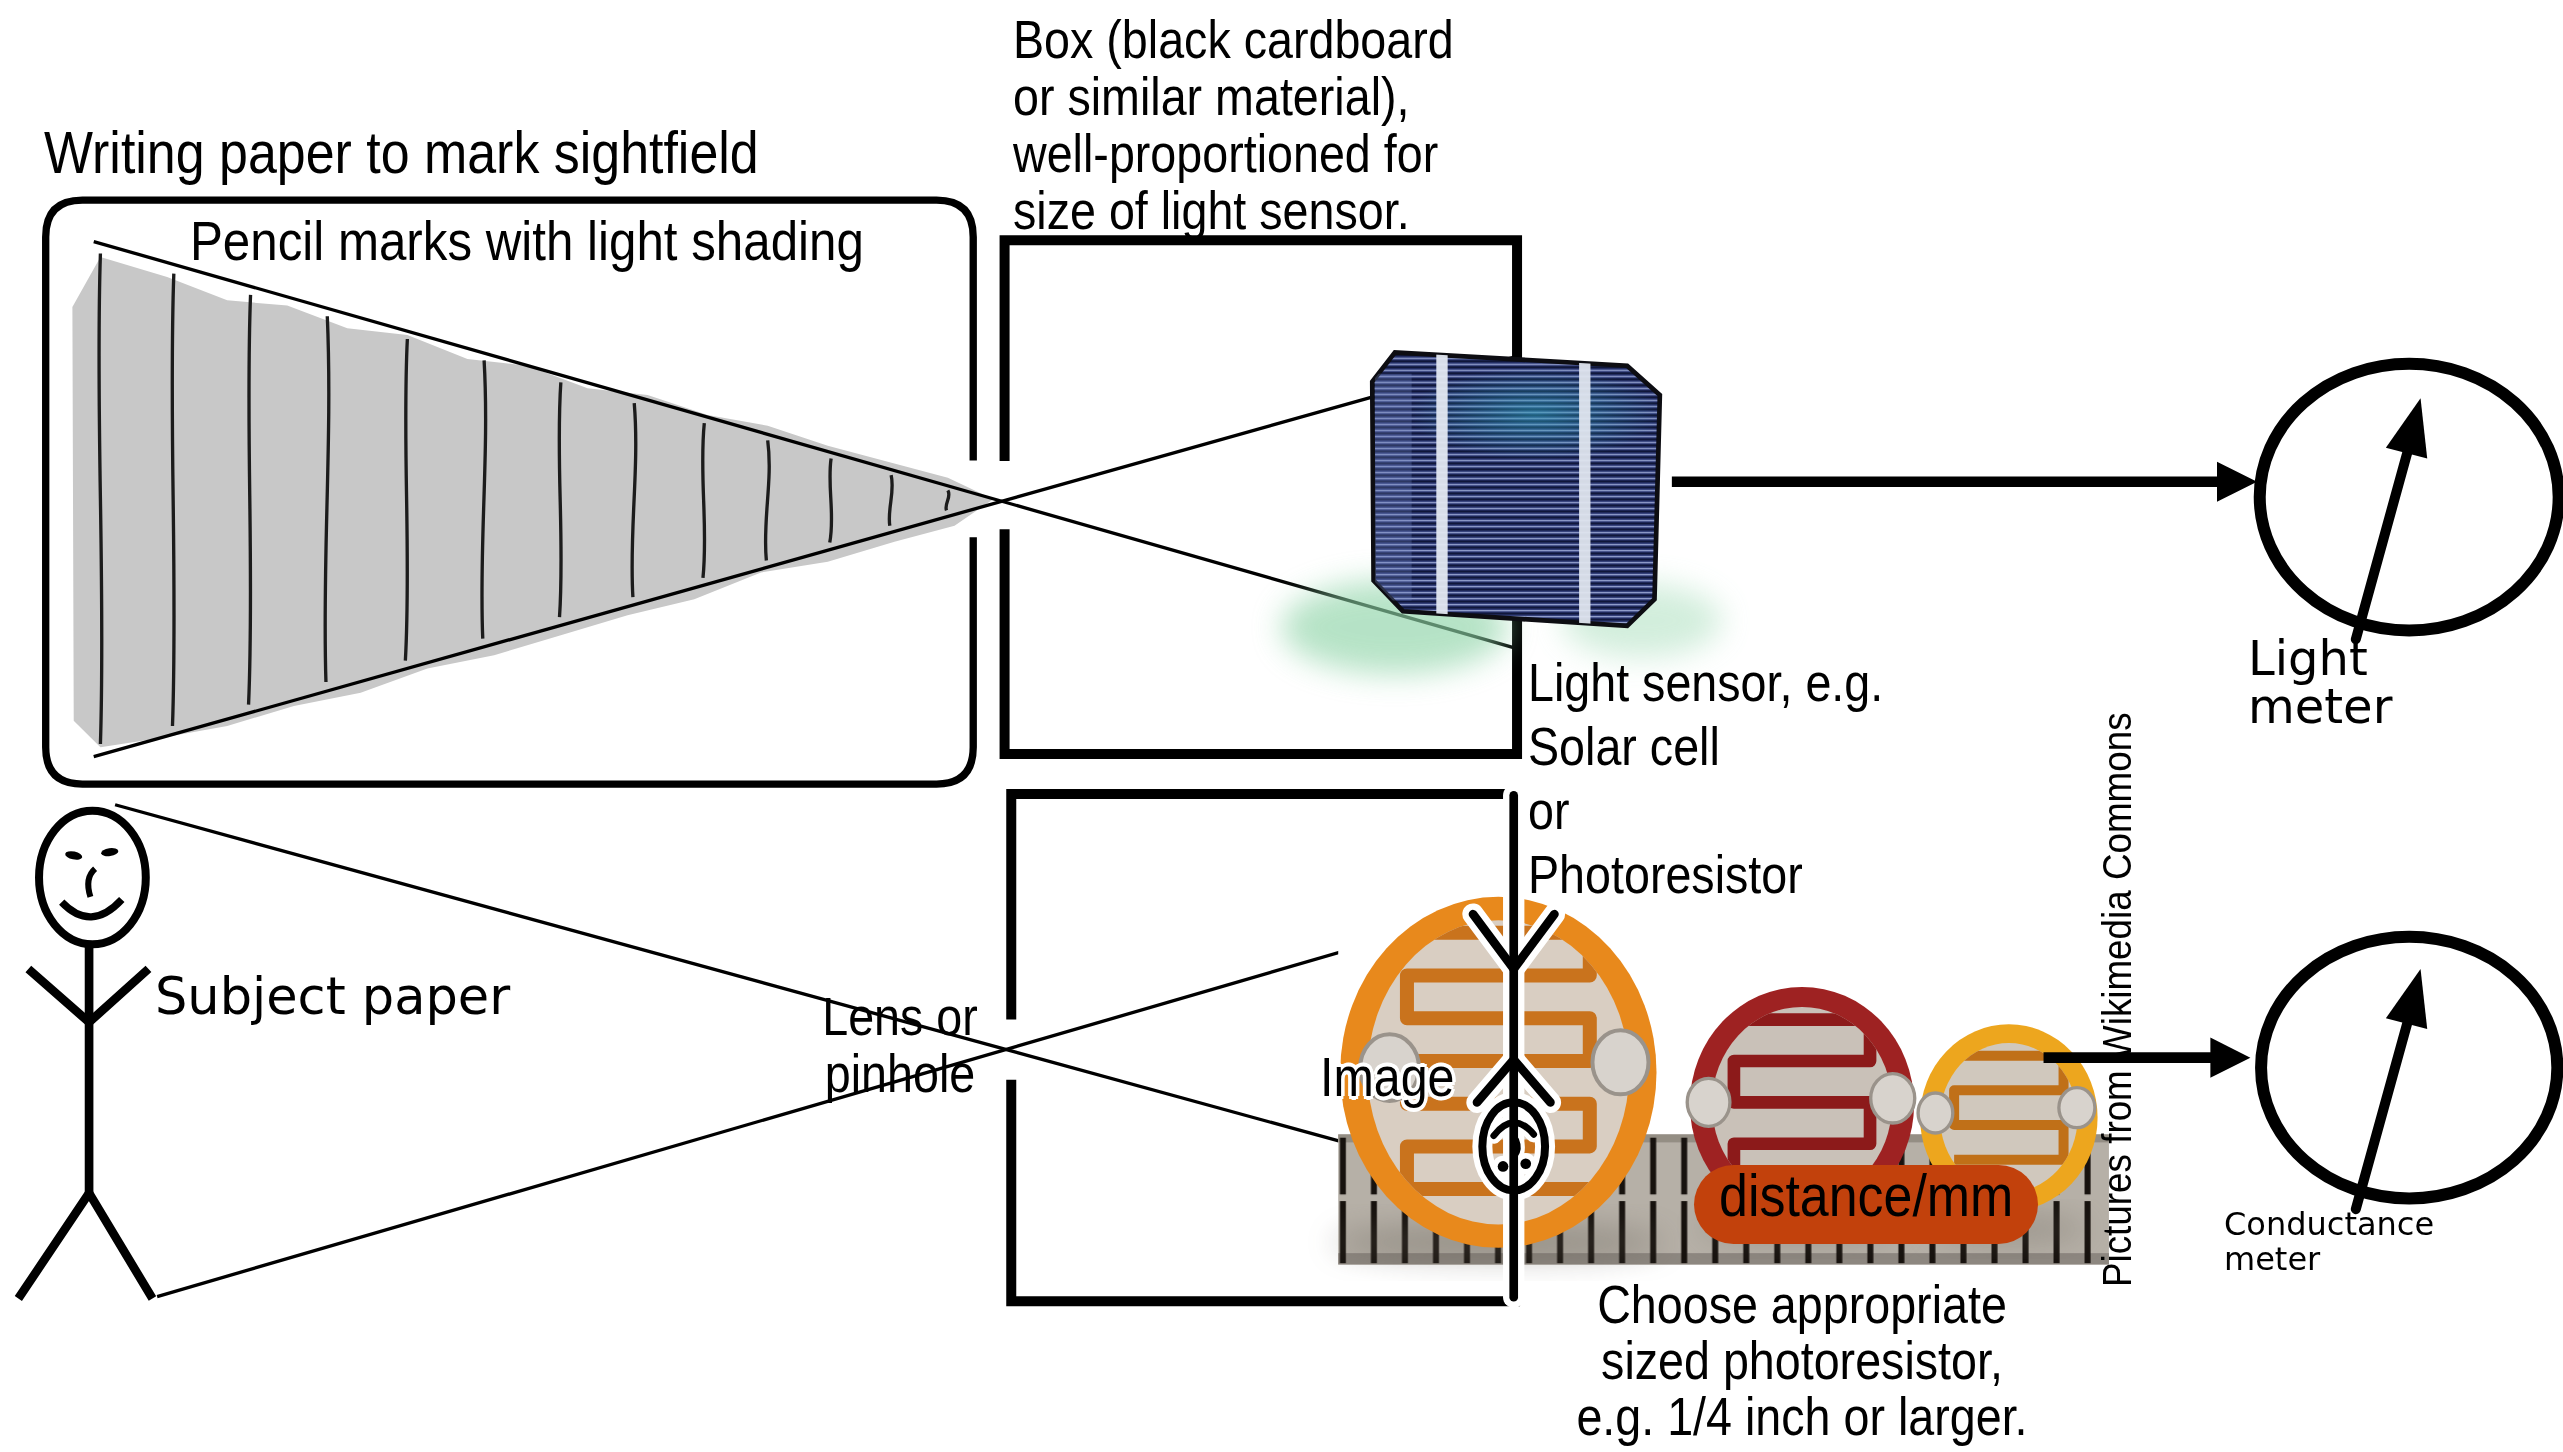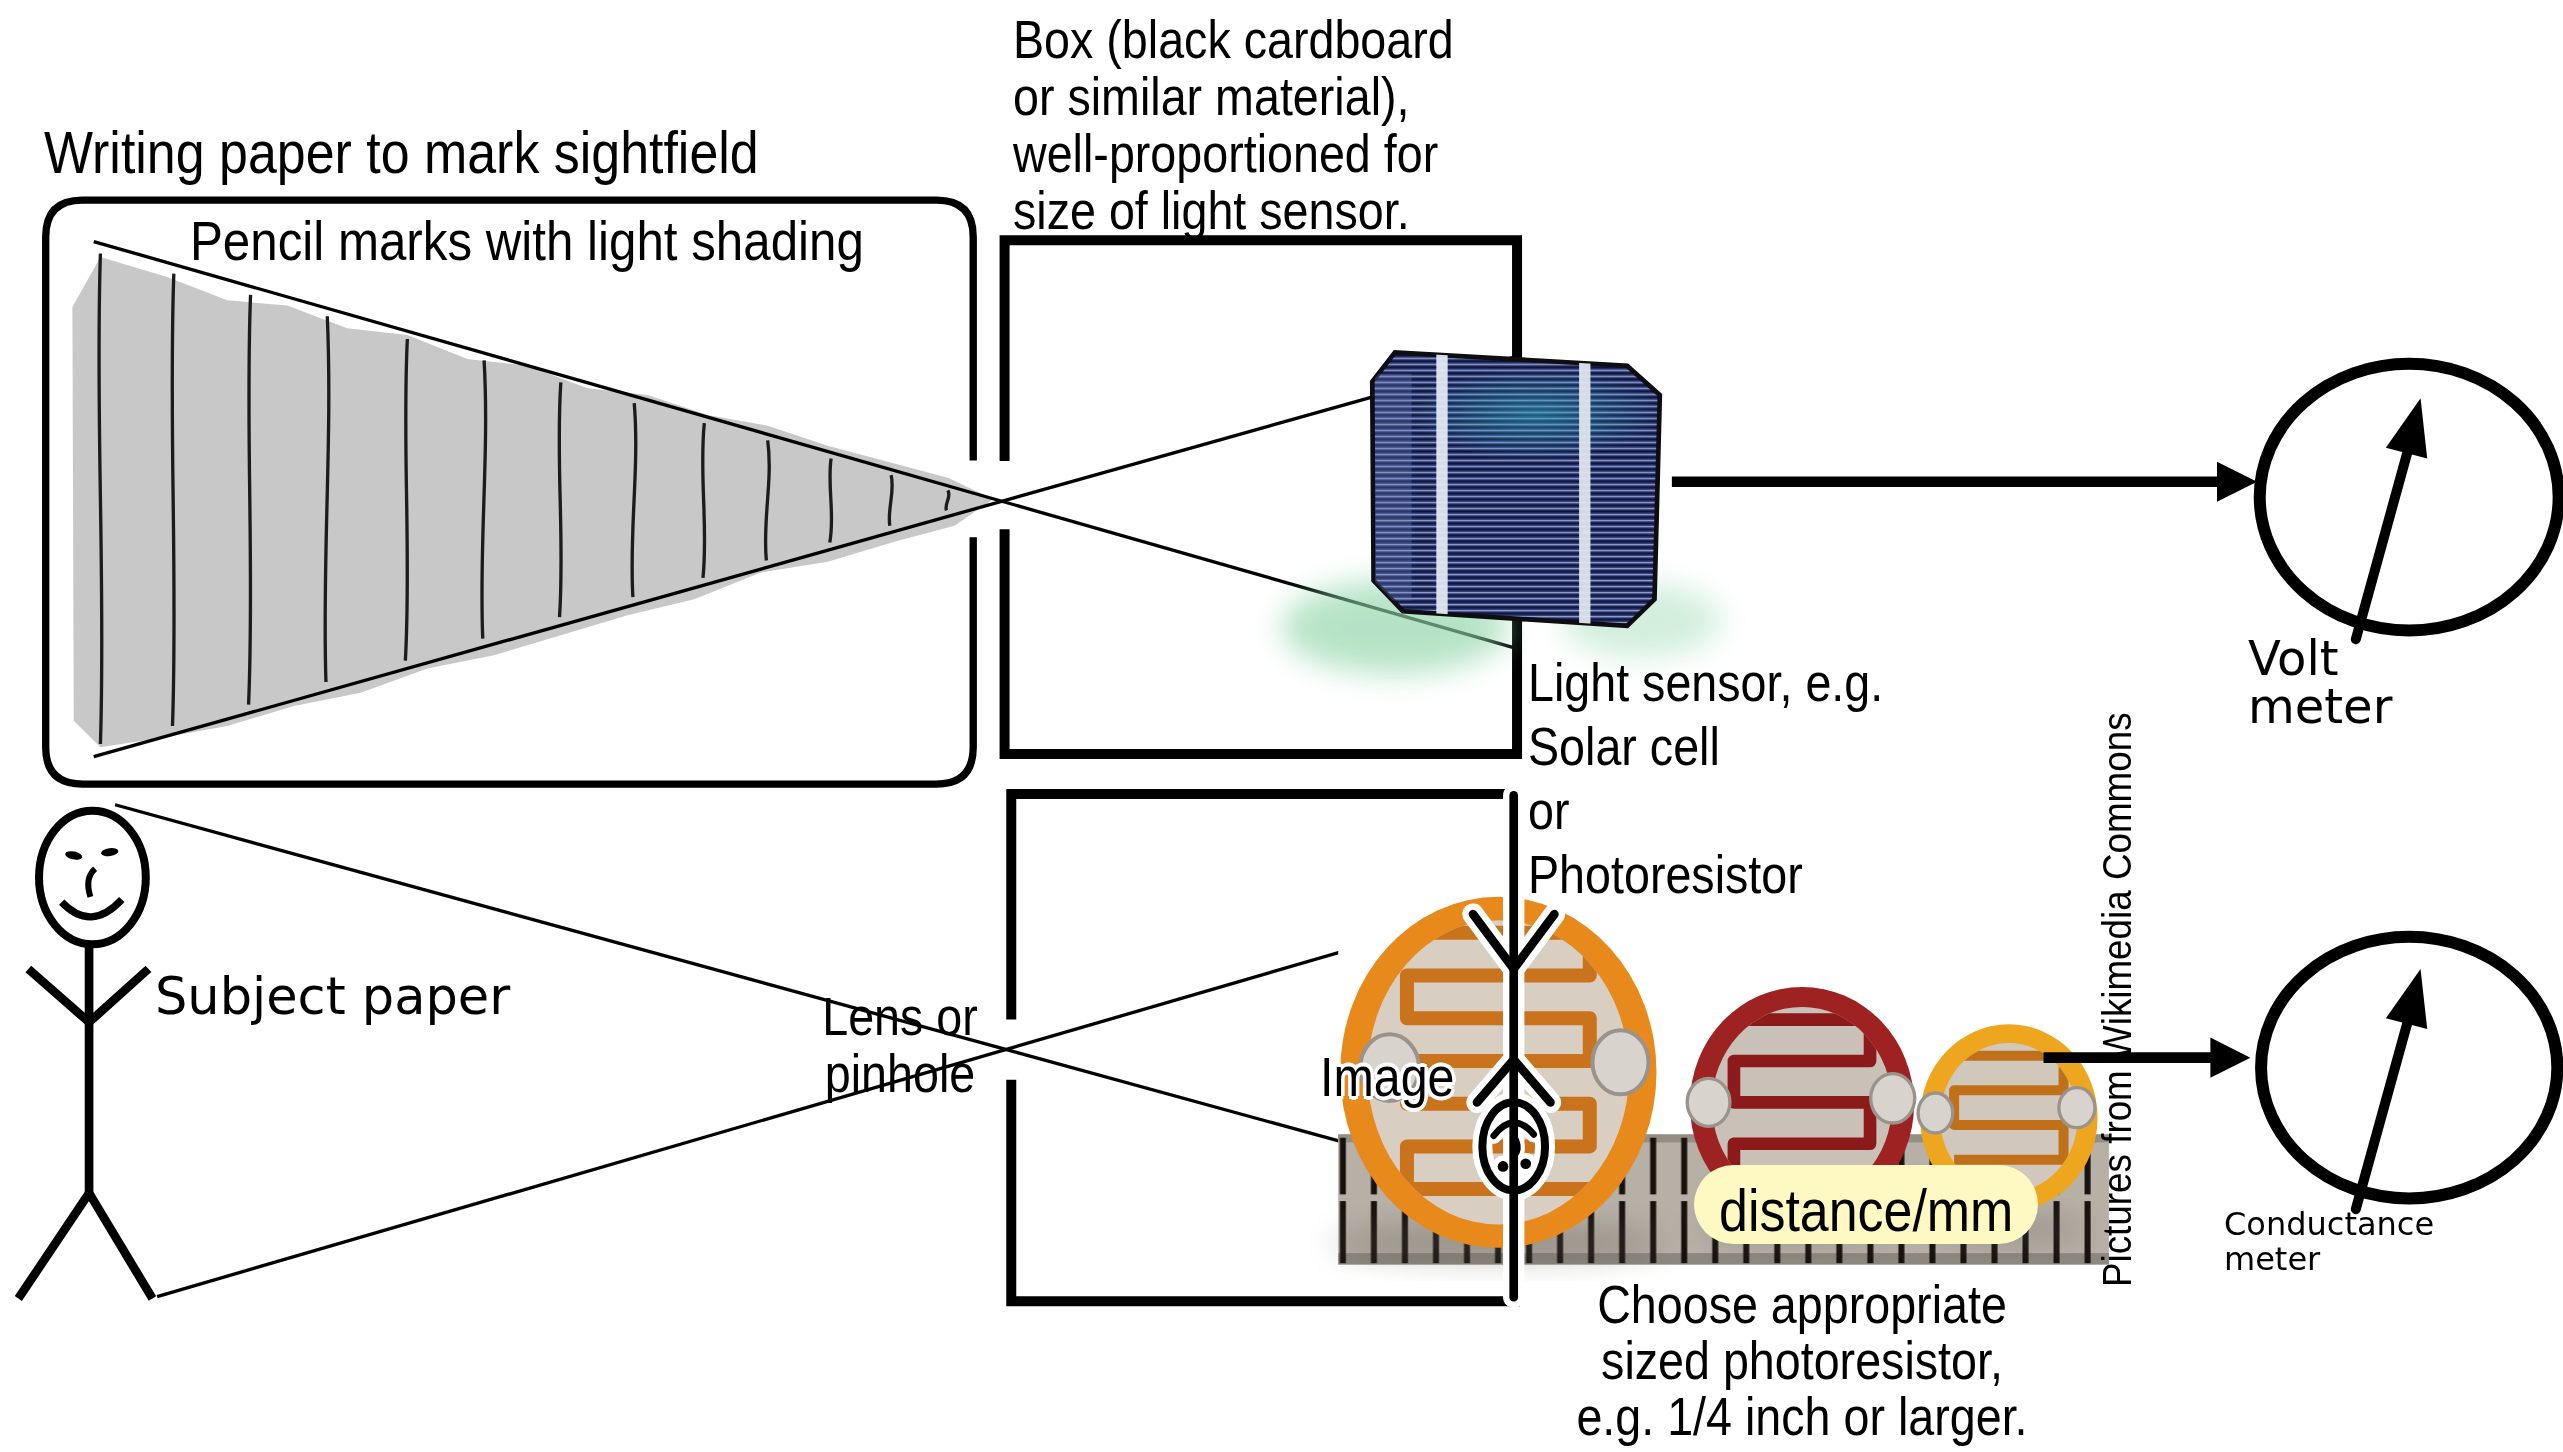--- a/index.html
+++ b/index.html
@@ -5,22 +5,22 @@
   html,body{margin:0;padding:0;background:#ffffff;}
   #canvas{position:relative;width:2563px;height:1452px;background:#ffffff;overflow:hidden;
           font-family:"Liberation Sans",sans-serif;color:#000;}
   #canvas svg{position:absolute;left:0;top:0;}
   .lbl{position:absolute;white-space:pre-line;line-height:1.08;color:#000;}
   .cond{font-family:"Liberation Sans",sans-serif;transform:scaleX(0.88);transform-origin:left top;}
   .condc{font-family:"Liberation Sans",sans-serif;transform:scaleX(0.88);transform-origin:center top;}
   .reg{font-family:"DejaVu Sans",sans-serif;}
   .halo{text-shadow:-4px 0 0 #fff,4px 0 0 #fff,0 -4px 0 #fff,0 4px 0 #fff,
         -2.7px -2.7px 0 #fff,2.7px 2.7px 0 #fff,-2.7px 2.7px 0 #fff,2.7px -2.7px 0 #fff;}
-  .pill{position:absolute;background:#fef9c3;border-radius:43px;display:flex;
-        align-items:flex-end;justify-content:center;}
+  .pill{position:absolute;background:#c2410c;border-radius:43px;display:flex;
+        align-items:flex-start;justify-content:center;}
   .vert{transform:rotate(-90deg) scaleX(0.92);transform-origin:0 0;white-space:nowrap;}
 </style>
 </head>
 <body>
 
 <div id="canvas">
 
 <svg width="2563" height="1452" viewBox="0 0 3840 2176">
   <defs>
     <pattern id="cellStripes" patternUnits="userSpaceOnUse" width="12" height="9">
@@ -201,21 +201,21 @@
 <div class="lbl condc" style="left:793px;top:988px;width:214px;text-align:center;font-size:53px;line-height:1.08;">Lens or
 pinhole</div>
 <div class="lbl reg" style="left:155px;top:969px;font-size:51px;">Subject paper</div>
 <div class="lbl cond halo" style="left:1320px;top:1048px;font-size:55px;">Image</div>
 <div class="pill" style="left:1694px;top:1165px;width:344px;height:79px;">
   <span class="condc lbl" style="position:static;font-size:59px;">distance/mm</span>
 </div>
 <div class="lbl condc" style="left:1515px;top:1277px;width:574px;text-align:center;font-size:53px;line-height:1.06;">Choose appropriate
 sized photoresistor,
 e.g. 1/4 inch or larger.</div>
-<div class="lbl reg" style="left:2248px;top:634px;font-size:48px;line-height:1.01;">Volt
+<div class="lbl reg" style="left:2248px;top:634px;font-size:48px;line-height:1.01;">Light
 meter</div>
 <div class="lbl reg" style="left:2224px;top:1207px;font-size:32px;line-height:1.1;">Conductance
 meter</div>
 <div class="lbl cond vert" style="left:2096px;top:1287px;font-size:40px;">Pictures from Wikimedia Commons</div>
 
 <svg width="2563" height="1452" viewBox="0 0 3840 2176" style="pointer-events:none;">
   <rect x="2358" y="1988" width="34" height="92" fill="#ffffff" opacity="0.92"></rect>
   <g>
     <line x1="3062" y1="1585" x2="3322" y2="1585" stroke="#000" stroke-width="16"></line>
     <polygon points="3372,1585 3312,1555 3312,1615" fill="#000"></polygon>

